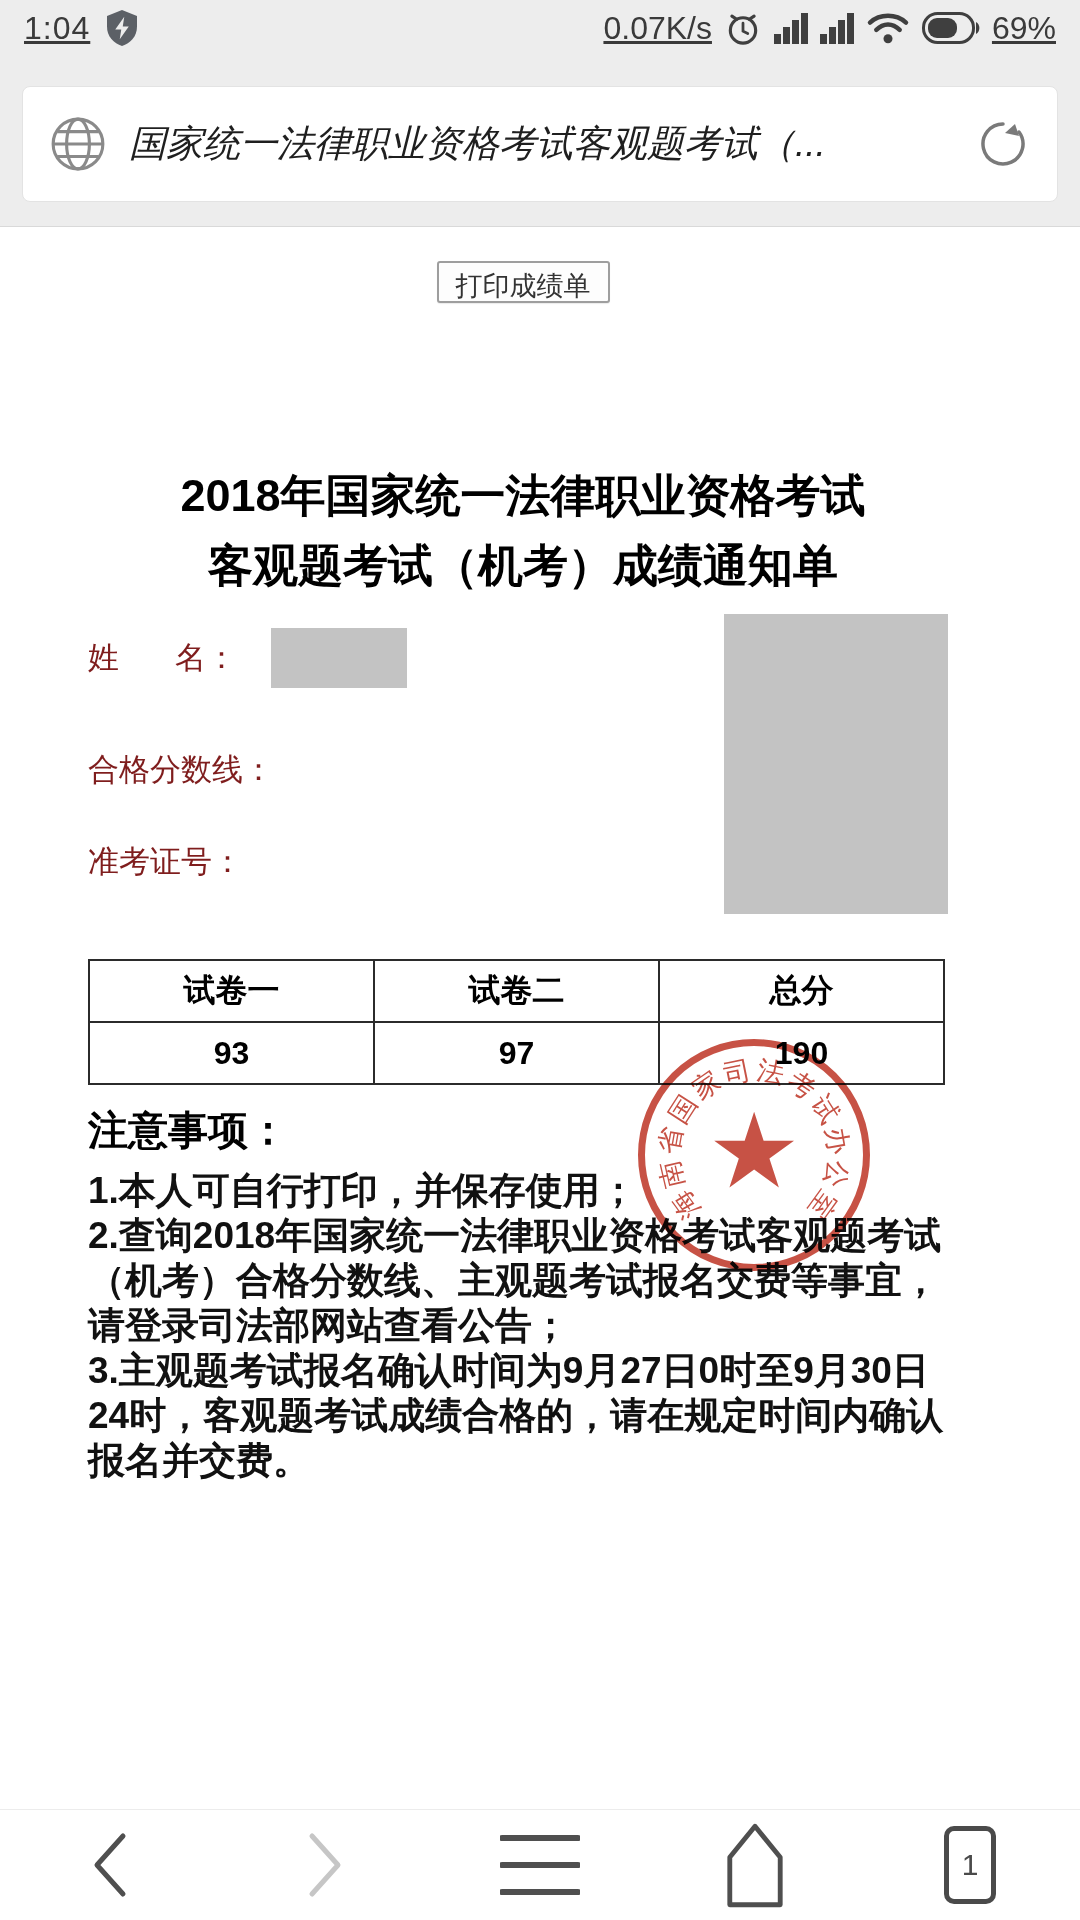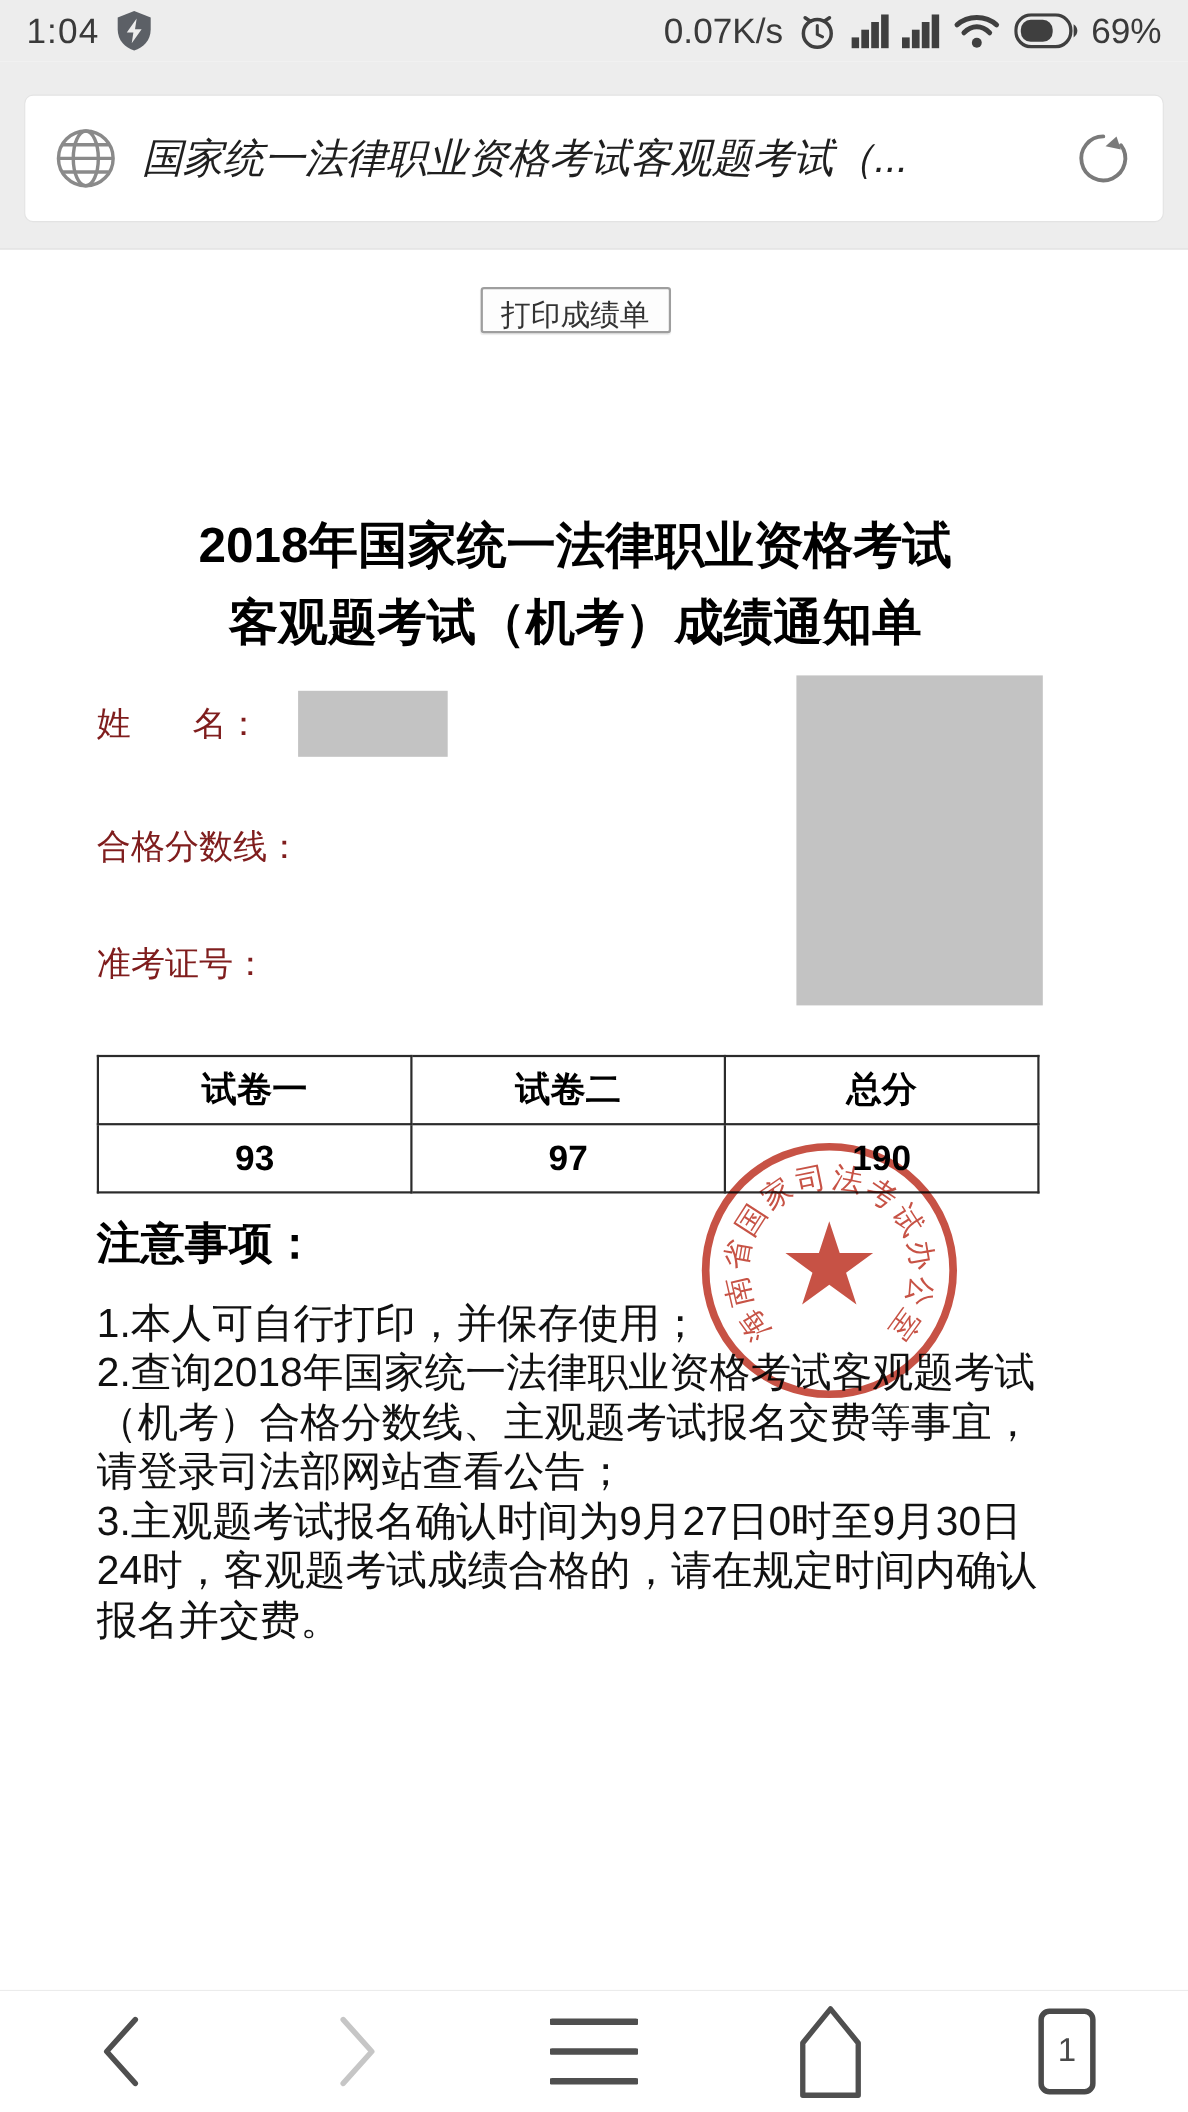--- a/index.html
+++ b/index.html
@@ -4,21 +4,21 @@
 <style>
   * { margin:0; padding:0; box-sizing:border-box; }
   html,body { width:1080px; height:1920px; }
   body {
     font-family:"Liberation Sans","DejaVu Sans",sans-serif;
     background:#ffffff; position:relative; overflow:hidden; color:#222;
   }
   
   .status-bar {
     height:56px; background:#ededed; display:flex; align-items:center;
-    justify-content:space-between; padding:0 24px; color:#3a3a3a; font-size:32px;
+    justify-content:space-between; padding:0 24px; color:#3a3a3a; font-size:32px;text-decoration:underline;
   }
   .sb-left, .sb-right { display:flex; align-items:center; gap:14px; }
   .sb-right { gap:12px; }
   .sb-time { letter-spacing:1px; }
   .sb-ic { display:block; }
   
   .url-area {
     background:#ededed; padding:30px 22px 24px 22px;
     border-bottom:1px solid #d9d9d9;
   }
@@ -42,34 +42,34 @@
     margin-top:158px; text-align:center; font-size:45px; font-weight:bold;
     color:#000; line-height:70px;
   }
   .fields { position:relative; margin-top:26px; min-height:300px; font-size:31px; color:#7f1d1d; }
   .photo-box {
     position:absolute; top:-13px; right:10px; width:224px; height:300px; background:#c3c3c3;
   }
   .field-row { display:flex; align-items:center; }
   .row-name { margin-top:10px; height:62px; }
   .row-id { margin-top:60px; height:42px; }
-  .row-ticket { margin-top:64px; height:42px; }
+  .row-ticket { margin-top:50px; height:42px; }
   .label-gap { display:inline-block; width:56px; }
   .name-redact { width:136px; height:60px; background:#c3c3c3; margin-left:34px; }
   
   .score-table {
     margin-top:32px; width:857px; border-collapse:collapse; text-align:center;
   }
   .score-table th, .score-table td {
     border:2px solid #2b2b2b; height:62px; font-size:32px; font-weight:bold; color:#000;
     width:33.33%;
   }
   
   .notes-heading { margin-top:18px; font-size:40px; font-weight:bold; color:#000; }
-  .notes-body { margin-top:22px; font-size:37px; color:#111; line-height:45px; }
+  .notes-body { margin-top:10px; font-size:37px; color:#111; line-height:45px;font-weight:bold; }
   .notes-body p { margin:0; }
   
   .stamp {
     position:absolute; left:550px; top:-64px; width:232px; height:232px;
     border:7px solid #bf3a2b; border-radius:50%; opacity:.88;
     mix-blend-mode:multiply; pointer-events:none; z-index:5;
   }
   .stamp-star {
     position:absolute; left:50%; top:50%; transform:translate(-50%,-54%);
     font-size:104px; color:#bf3a2b; line-height:1;

